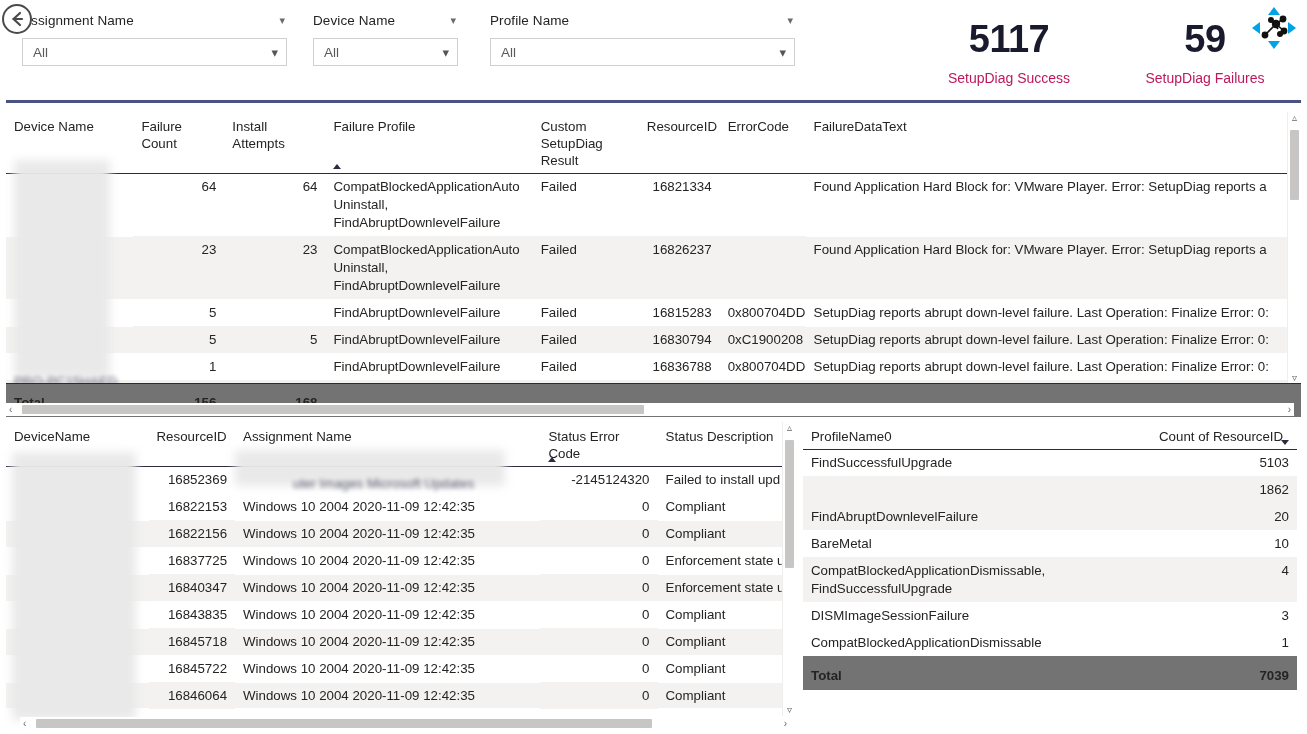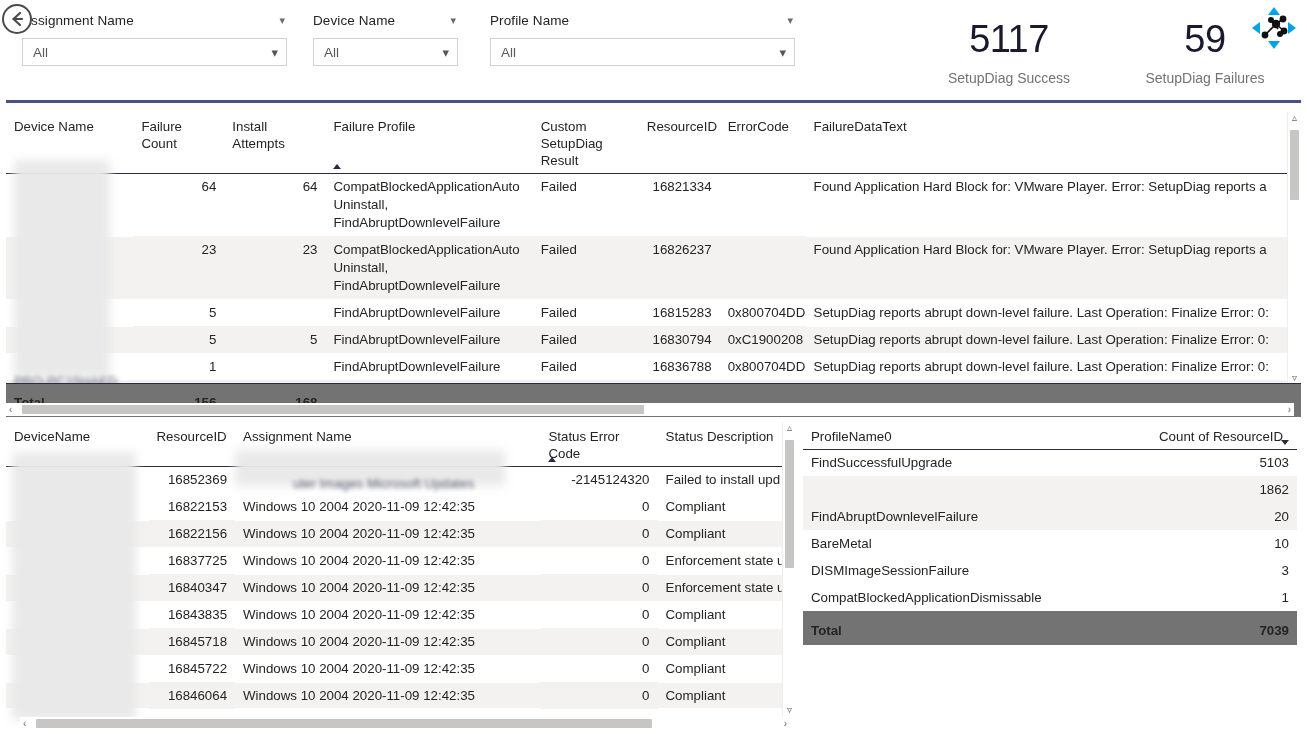--- a/index.html
+++ b/index.html
@@ -38,24 +38,24 @@
     border: 1px solid #d0d0d0; background: #fff;
     display: flex; align-items: center; justify-content: space-between;
     padding: 0 8px 0 10px; cursor: pointer;
   }
   .slicer-box .val { font-size: 13.5px; color: #5a5a5a; }
   .slicer-box .bchev { color: #555; font-size: 13px; line-height: 1; }
 
   
   .kpi { position: absolute; text-align: center; }
   .kpi .num {
-    font-size: 38px; font-weight: 400; color: #1a1a2e;
+    font-size: 38px; font-weight: 700; color: #1a1a2e;
     line-height: 1; letter-spacing: -.5px;
   }
-  .kpi .cap { margin-top: 12px; font-size: 14px; color: #737373; white-space: nowrap; }
+  .kpi .cap { margin-top: 12px; font-size: 14px; color: #be185d; white-space: nowrap; }
 
   .focus-icon { position: absolute; right: 8px; top: 4px; width: 50px; height: 48px; cursor: pointer; }
 
   .rule {
     position: absolute; left: 6px; right: 6px; height: 3px;
     background: #4a5282;
   }
 
   
   .tbl { position: absolute; background: #fff; font-size: 13.3px; }
@@ -453,20 +453,24 @@
           <td class="num-col">1862</td>
         </tr>
         <tr class="alt">
           <td>FindAbruptDownlevelFailure</td>
           <td class="num-col">20</td>
         </tr>
         <tr>
           <td>BareMetal</td>
           <td class="num-col">10</td>
         </tr>
+        <tr class="alt">
+          <td>CompatBlockedApplicationDismissable, FindSuccessfulUpgrade</td>
+          <td class="num-col">4</td>
+        </tr>
         <tr>
           <td>DISMImageSessionFailure</td>
           <td class="num-col">3</td>
         </tr>
         <tr>
           <td>CompatBlockedApplicationDismissable</td>
           <td class="num-col">1</td>
         </tr>
         <tr class="total-row">
           <td>Total</td>

